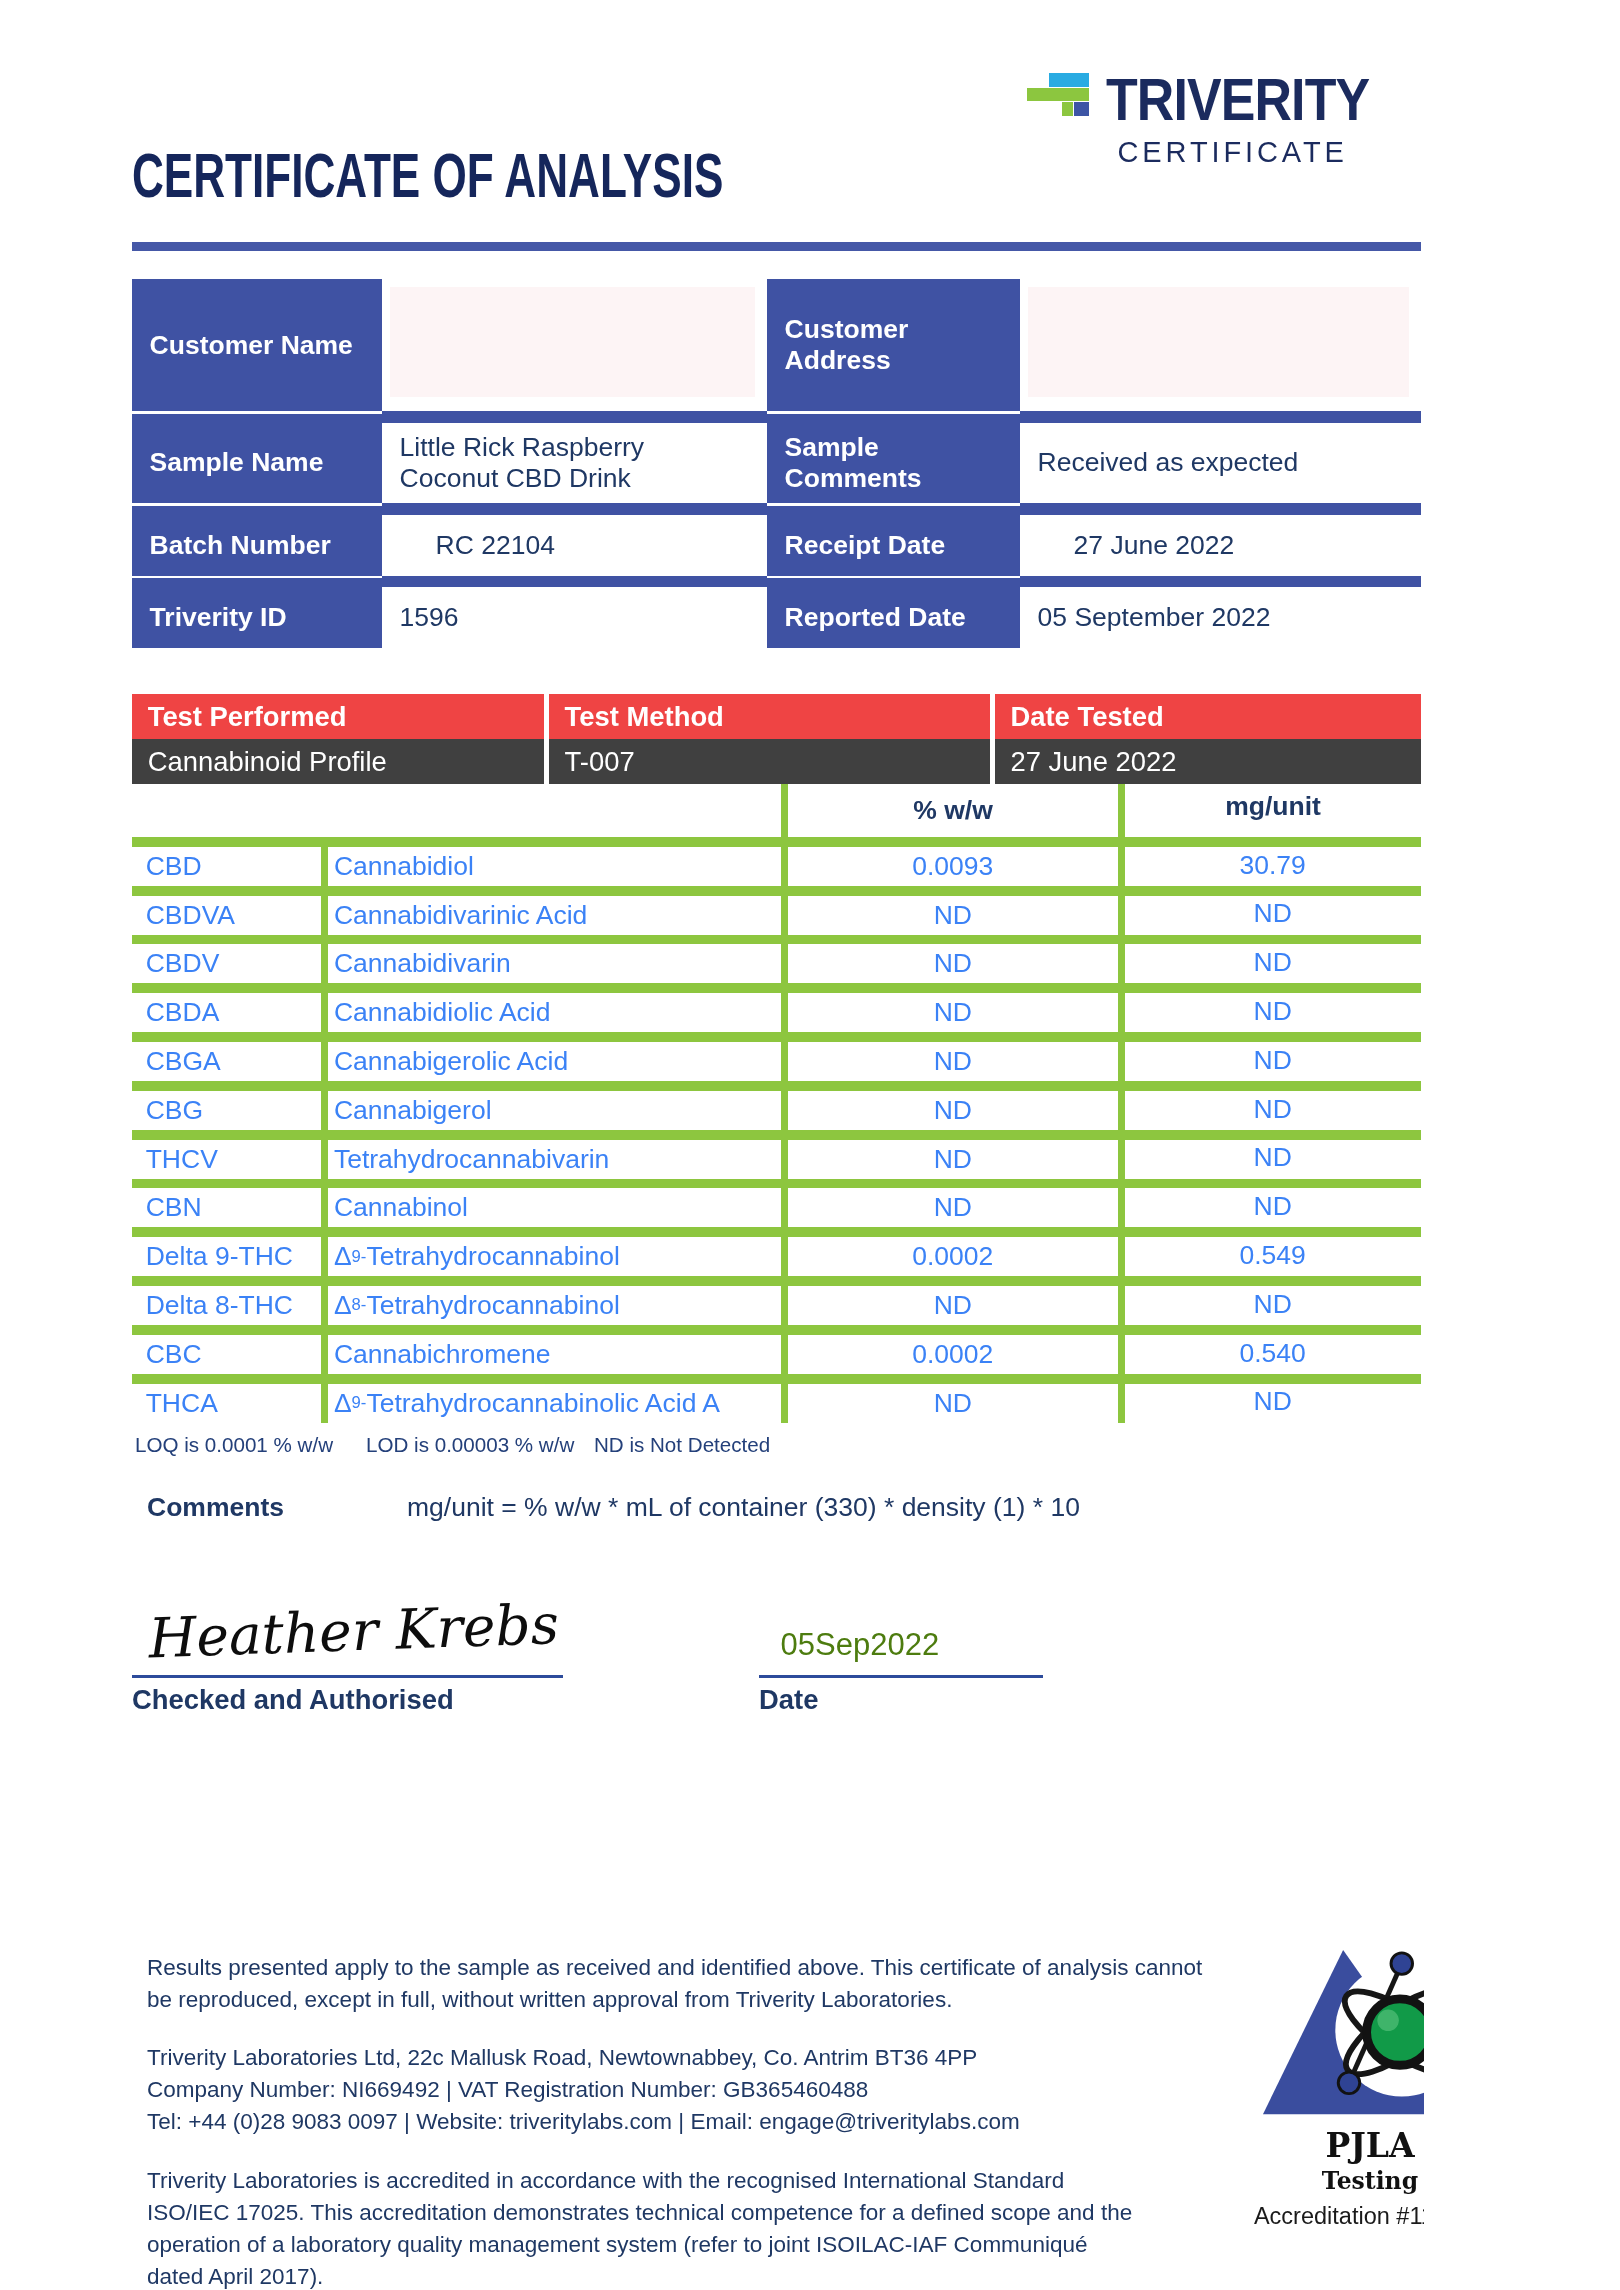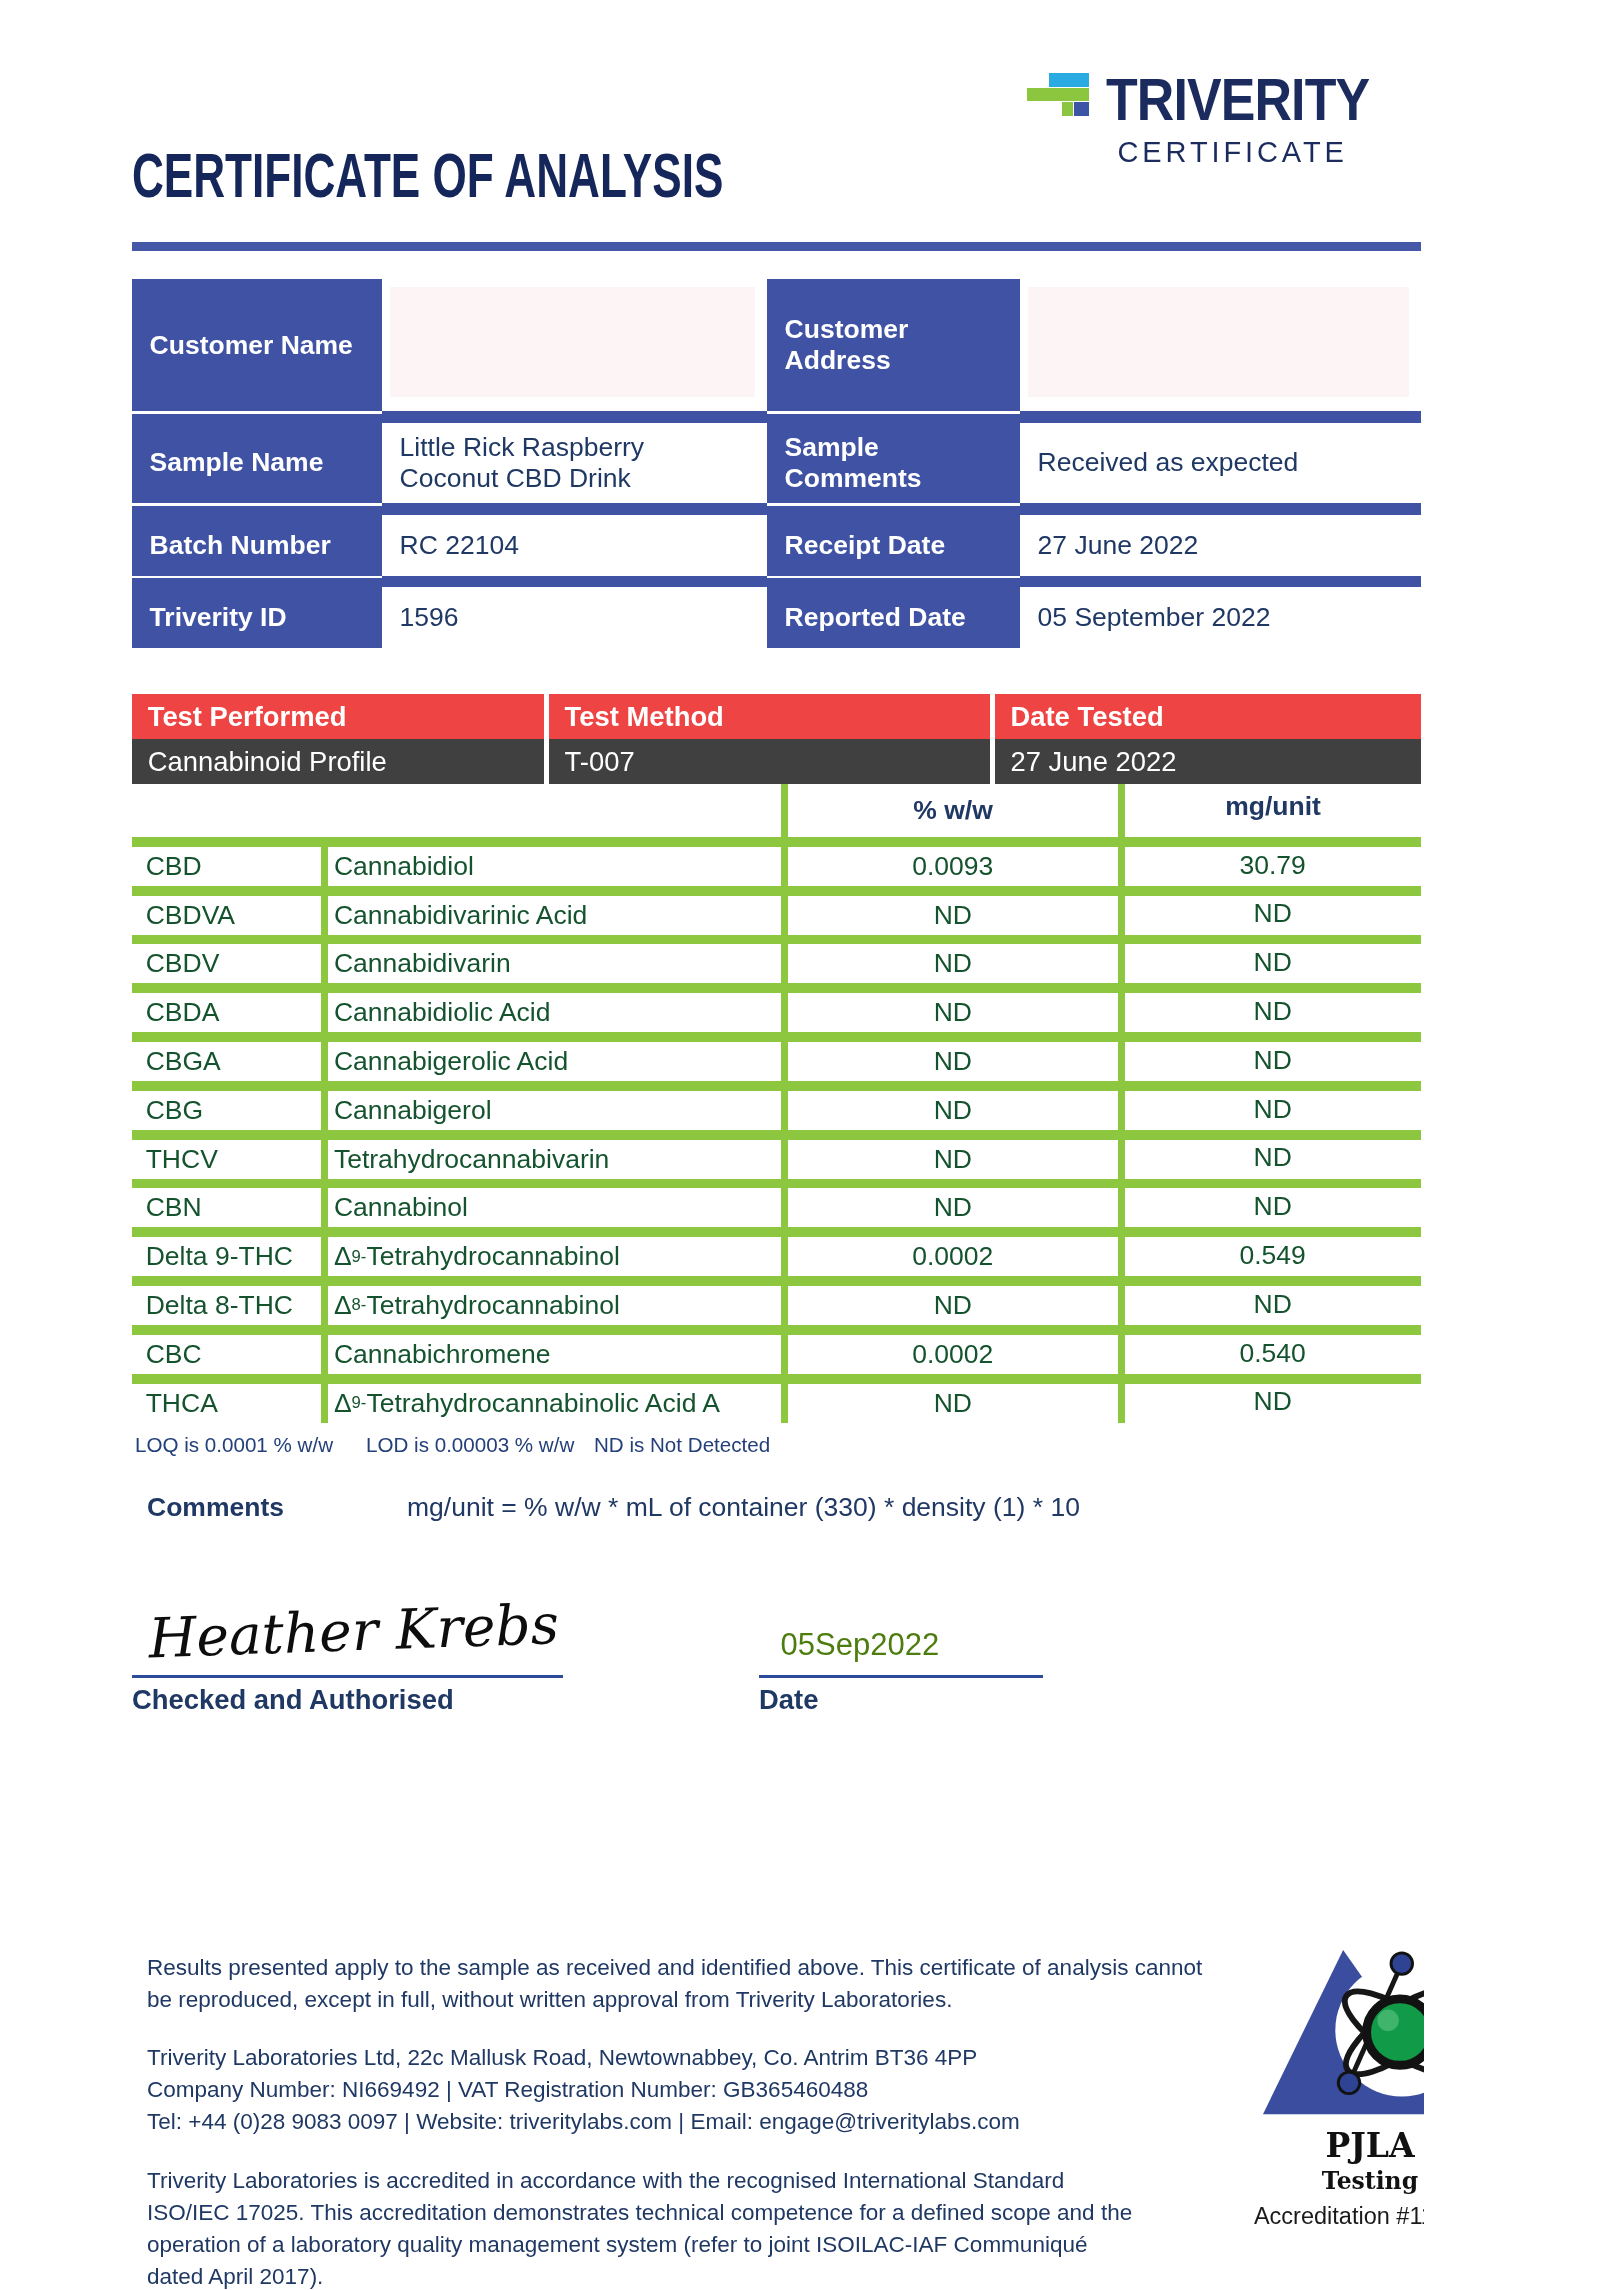--- a/index.html
+++ b/index.html
@@ -41,21 +41,21 @@
   }
   .igroup.left  .ilabel{width:250px;}
   .igroup.right .ilabel{width:253px;}
   .ivalue{flex:1;display:flex;align-items:center;font-size:26.5px;color:#1F3864;
     padding-left:17.6px;box-sizing:border-box;background:#ffffff;}
   .ivalue.blankcell{padding:0;align-items:stretch;}
   .blankbox{flex:1;background:#FDF4F5;margin:7.8px 11.8px 13.7px 7.8px;}
   .ibar{position:relative;height:11.8px;background:#3F52A3;}
   .igroup.left  .ibar::before{content:"";position:absolute;left:0;top:0;width:250px;height:2.9px;background:#ffffff;}
   .igroup.right .ibar::before{content:"";position:absolute;left:0;top:0;width:253px;height:2.9px;background:#ffffff;}
-  .h-r1{height:132px;} .h-r2{height:80px;} .h-r3{height:61px;} .h-r4{height:61px;}
+  .h-r1{height:132px;} .h-r2{height:80px;} .h-r3{height:61px;gap:36px;} .h-r4{height:61px;}
 
   
   .tests{position:absolute;left:132px;top:694px;width:1289px;}
   .trow{display:flex;gap:4.9px;}
   .tcell{box-sizing:border-box;display:flex;align-items:center;padding-left:15.7px;
     font-size:27.4px;color:#ffffff;height:45px;}
   .trow.head .tcell{background:#ef4444;font-weight:bold;}
   .trow.body .tcell{background:#404040;}
   .tc1{width:412px;} .tc2{width:441px;} .tc3{width:426px;}
 
@@ -64,21 +64,21 @@
   .subhead{position:relative;height:53px;}
   .gv-sub{position:absolute;top:0;bottom:0;width:6.9px;background:#8DC63F;}
   .gv-sub.a{left:649px;} .gv-sub.b{left:986px;}
   .unit-label{position:absolute;top:0;height:53px;display:flex;align-items:center;justify-content:center;
     font-size:26.5px;font-weight:bold;color:#1F3864;}
   .unit-ww{left:656px;width:330px;}
   .unit-mg{left:993px;width:296px;align-items:flex-start;padding-top:6.9px;box-sizing:border-box;}
   .gbar{height:9.8px;background:#8DC63F;}
   .rrow{display:grid;grid-template-columns:189px 6.9px 453px 6.9px 330px 6.9px 296px;height:39px;}
   .rrow .gv{background:#8DC63F;}
-  .rcell{display:flex;align-items:center;font-size:26.5px;color:#14532d;box-sizing:border-box;}
+  .rcell{display:flex;align-items:center;font-size:26.5px;color:#3b82f6;box-sizing:border-box;}
   .rc-abbr{padding-left:13.7px;}
   .rc-name{padding-left:6px;}
   .rc-ww{justify-content:center;}
   .rc-mg{justify-content:center;align-items:flex-start;padding-top:2.9px;}
   .rc-name sup{font-size:16.7px;line-height:0;vertical-align:super;}
 
   .loq{position:absolute;left:135px;top:1433px;font-size:20.6px;color:#24407A;white-space:nowrap;}
   .loq .n1{margin-right:33px;} .loq .n2{margin-right:19.6px;}
 
   .comments{position:absolute;left:147px;top:1492px;display:flex;font-size:26.5px;color:#1F3864;}

